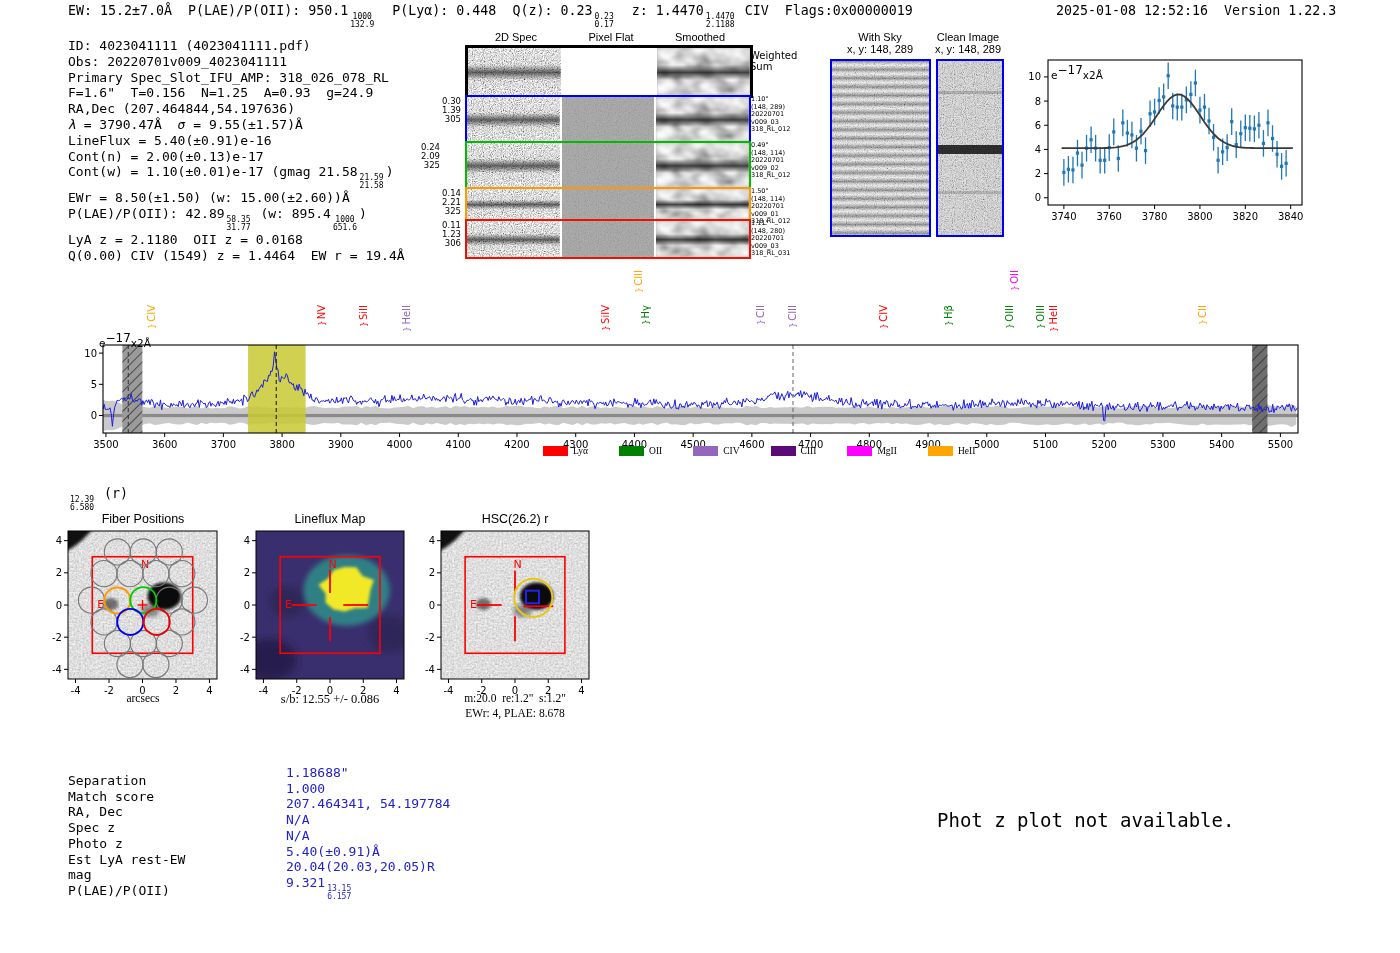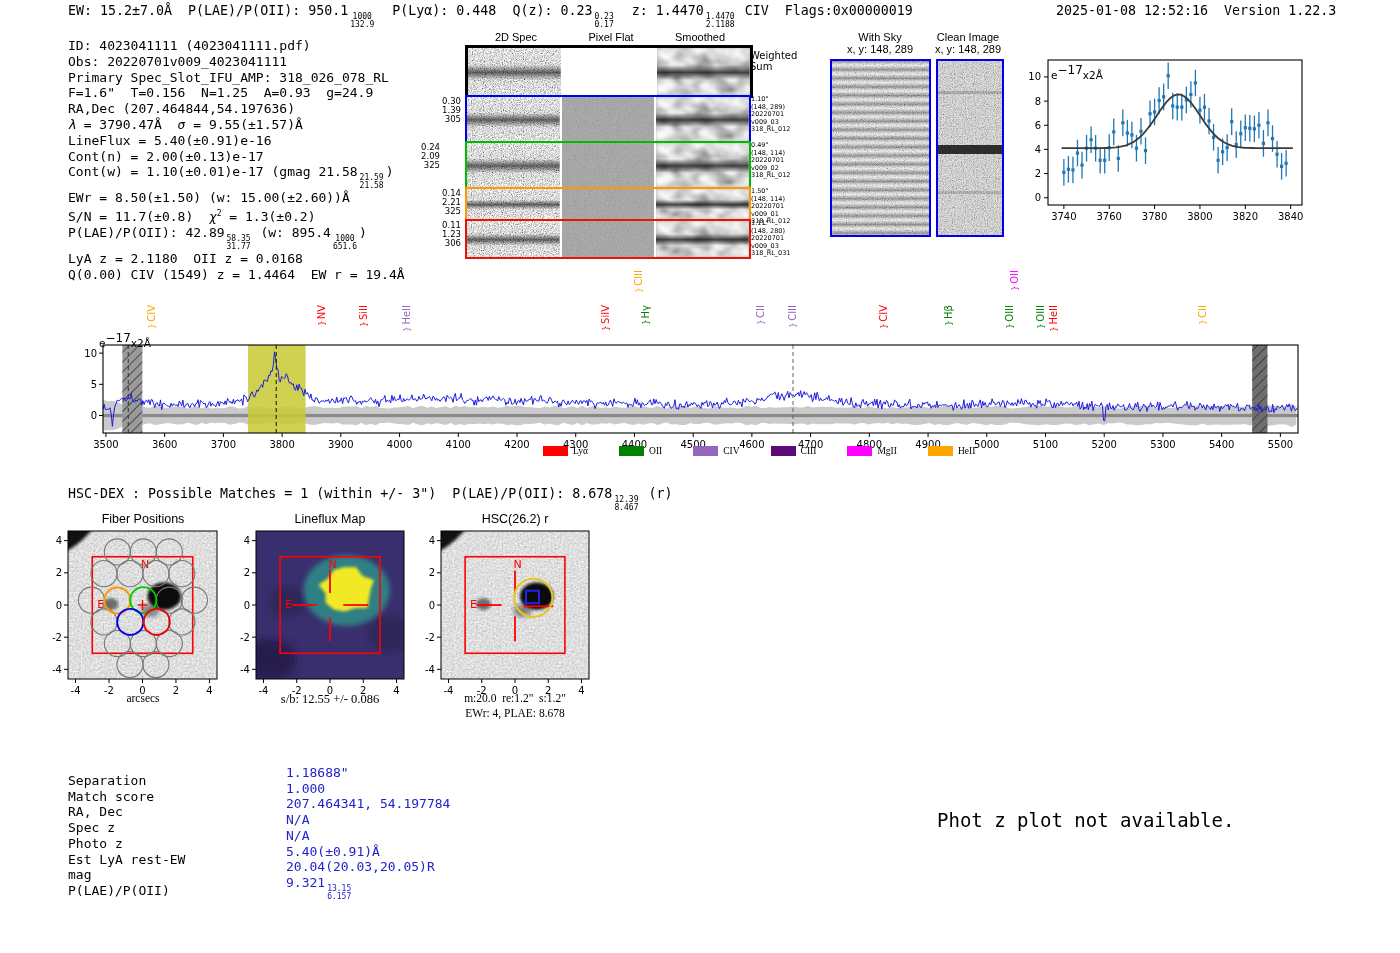--- a/index.html
+++ b/index.html
@@ -111,21 +111,20 @@
       <div class="info-line"><span>ID: 4023041111 (4023041111.pdf)</span></div>
       <div class="info-line"><span>Obs: 20220701v009_4023041111</span></div>
       <div class="info-line"><span>Primary Spec_Slot_IFU_AMP: 318_026_078_RL</span></div>
       <div class="info-line"><span>F=1.6"  T=0.156  N=1.25  A=0.93  g=24.9</span></div>
       <div class="info-line"><span>RA,Dec (207.464844,54.197636)</span></div>
       <div class="info-line"><span class="ital">λ</span><span> = 3790.47Å  </span><span class="ital">σ</span><span> = 9.55(±1.57)Å</span></div>
       <div class="info-line"><span>LineFlux = 5.40(±0.91)e-16</span></div>
       <div class="info-line"><span>Cont(n) = 2.00(±0.13)e-17</span></div>
       <div class="info-line"><span>Cont(w) = 1.10(±0.01)e-17 (gmag 21.58</span><span class="frac"><span>21.59</span><span>21.58</span></span><span>)</span></div>
       <div class="info-line"><span>EWr = 8.50(±1.50) (w: 15.00(±2.60))Å</span></div>
-      <div class="info-line"><span>S/N = 11.7(±0.8)  </span><span class="ital">χ</span><sup>2</sup><span> = 1.3(±0.2)</span></div>
       <div class="info-line"><span>P(LAE)/P(OII): 42.89</span><span class="frac"><span>58.35</span><span>31.77</span></span><span> (w: 895.4</span><span class="frac"><span>1000</span><span>651.6</span></span><span>)</span></div>
       <div class="info-line"><span>LyA z = 2.1180  OII z = 0.0168</span></div>
       <div class="info-line"><span>Q(0.00) CIV (1549) z = 1.4464  EW r = 19.4Å</span></div>
     </div>
 
   <div id="spec2d">
       <div class="abs panel-title" style="left: 471px; top: 31px; width: 90px;">2D Spec</div>
       <div class="abs panel-title" style="left: 566px; top: 31px; width: 90px;">Pixel Flat</div>
       <div class="abs panel-title" style="left: 655px; top: 31px; width: 90px;">Smoothed</div>
       <div class="row2d" style="left: 465px; top: 45px; width: 282px; height: 47px; border: 3px solid rgb(0, 0, 0);">
@@ -560,21 +559,21 @@
       <div class="item">
         <span class="sw" style="background: rgb(255, 0, 255);"></span>
         <span>MgII</span>
       </div>
       <div class="item">
         <span class="sw" style="background: rgb(255, 165, 0);"></span>
         <span>HeII</span>
       </div>
     </div>
 
-  <div class="abs info-line" style="left:68px;top:486px;font-size:13.3px" id="hsc-line"><span>HSC-DEX : Possible Matches = 1 (within +/- 3")  P(LAE)/P(OII): 8.678</span><span class="frac"><span>12.39</span><span>8.467</span></span><span> (r)</span></div>
+  <div class="abs info-line" style="left:68px;top:486px;font-size:13.3px" id="hsc-line"><span class="frac"><span>12.39</span><span>6.580</span></span><span> (r)</span></div>
 
   <div class="cut-title" style="left:143px;top:512px">Fiber Positions</div>
   <div class="cut-title" style="left:330px;top:512px">Lineflux Map</div>
   <div class="cut-title" style="left:515px;top:512px">HSC(26.2) r</div>
   <div id="fiber-cut" class="abs" style="left: 34px; top: 523px; width: 197px; height: 186px; position: absolute;"><svg width="197" height="186">
         <clipPath id="fiber-cut-clip">
           <rect x="34" y="8" width="149" height="148"></rect>
         </clipPath>
         <g clip-path="url(#fiber-cut-clip)">
           <rect x="34" y="8" width="149" height="148" fill="#d9d9d9"></rect>

